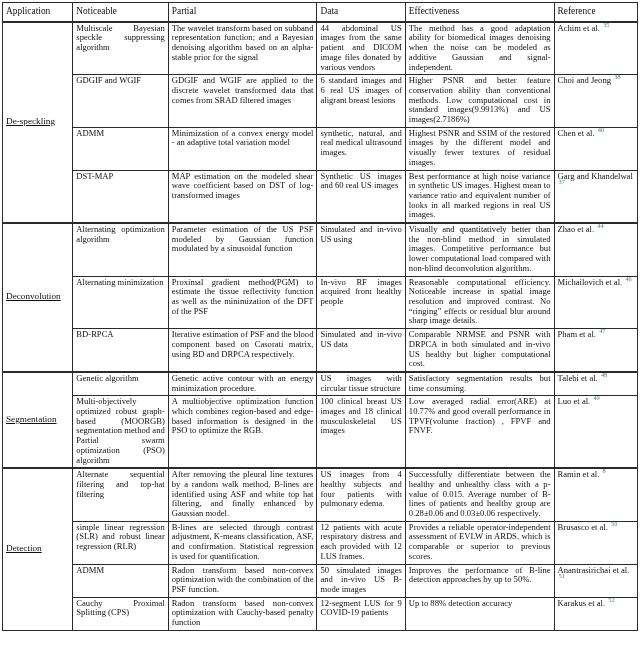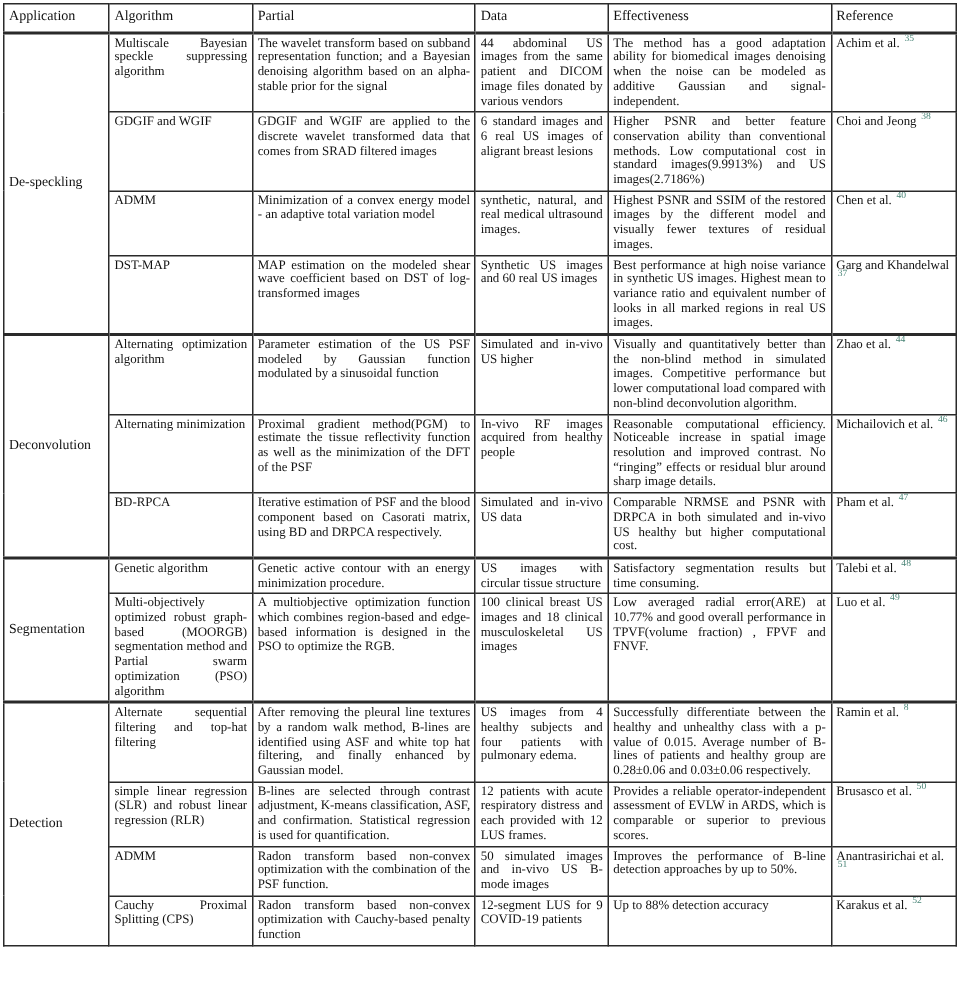--- a/index.html
+++ b/index.html
@@ -34,20 +34,21 @@
     text-align: left;
     font-size: 9.4px;
     padding: 4px 3px;
     border-bottom: 2px solid #2a2a2a;
     vertical-align: middle;
   }
   td.app {
     vertical-align: middle;
     text-align: left;
     font-size: 9.2px;
+    text-decoration: underline;
   }
   td.ref { text-align: left; }
   tr.group-start td { border-top: 2px solid #2a2a2a; margin-top: 33px; }
   sup.cite {
     font-size: 6.4px;
     line-height: 0;
     color: #4a8577;
     margin-left: 1px;
     cursor: pointer;
   }
@@ -61,21 +62,21 @@
     <col style="width:70px">
         <col style="width:95px">
         <col style="width:148px">
     <col style="width:88px">
         <col style="width:148px">
         <col style="width:83px">
   </colgroup>
   <thead>
     <tr>
       <th>Application</th>
-      <th>Algorithm</th>
+      <th>Noticeable</th>
       <th>Partial</th>
       <th>Data</th>
       <th>Effectiveness</th>
       <th>Reference</th>
     </tr>
   </thead>
   <tbody>
 
     <tr class="group-start">
       <td class="app" rowspan="4">De-speckling</td>
@@ -104,21 +105,21 @@
       <td>MAP estimation on the modeled shear wave coefficient based on DST of log-transformed images</td>
       <td>Synthetic US images and 60 real US images</td>
       <td>Best performance at high noise variance in synthetic US images. Highest mean to variance ratio and equivalent number of looks in all marked regions in real US images.</td>
       <td class="ref"><span>Garg and Khandelwal</span> <sup class="cite">37</sup></td>
     </tr>
 
     <tr class="group-start">
       <td class="app" rowspan="3">Deconvolution</td>
       <td>Alternating optimization algorithm</td>
       <td>Parameter estimation of the US PSF modeled by Gaussian function modulated by a sinusoidal function</td>
-      <td>Simulated and in-vivo US higher</td>
+      <td>Simulated and in-vivo US using</td>
       <td>Visually and quantitatively better than the non-blind method in simulated images. Competitive performance but lower computational load compared with non-blind deconvolution algorithm.</td>
       <td class="ref"><span>Zhao et al.</span> <sup class="cite">44</sup></td>
     </tr>
     <tr>
       <td>Alternating minimization</td>
       <td>Proximal gradient method(PGM) to estimate the tissue reflectivity function as well as the minimization of the DFT of the PSF</td>
       <td>In-vivo RF images acquired from healthy people</td>
       <td>Reasonable computational efficiency. Noticeable increase in spatial image resolution and improved contrast. No “ringing” effects or residual blur around sharp image details.</td>
       <td class="ref"><span>Michailovich et al.</span> <sup class="cite">46</sup></td>
     </tr>

